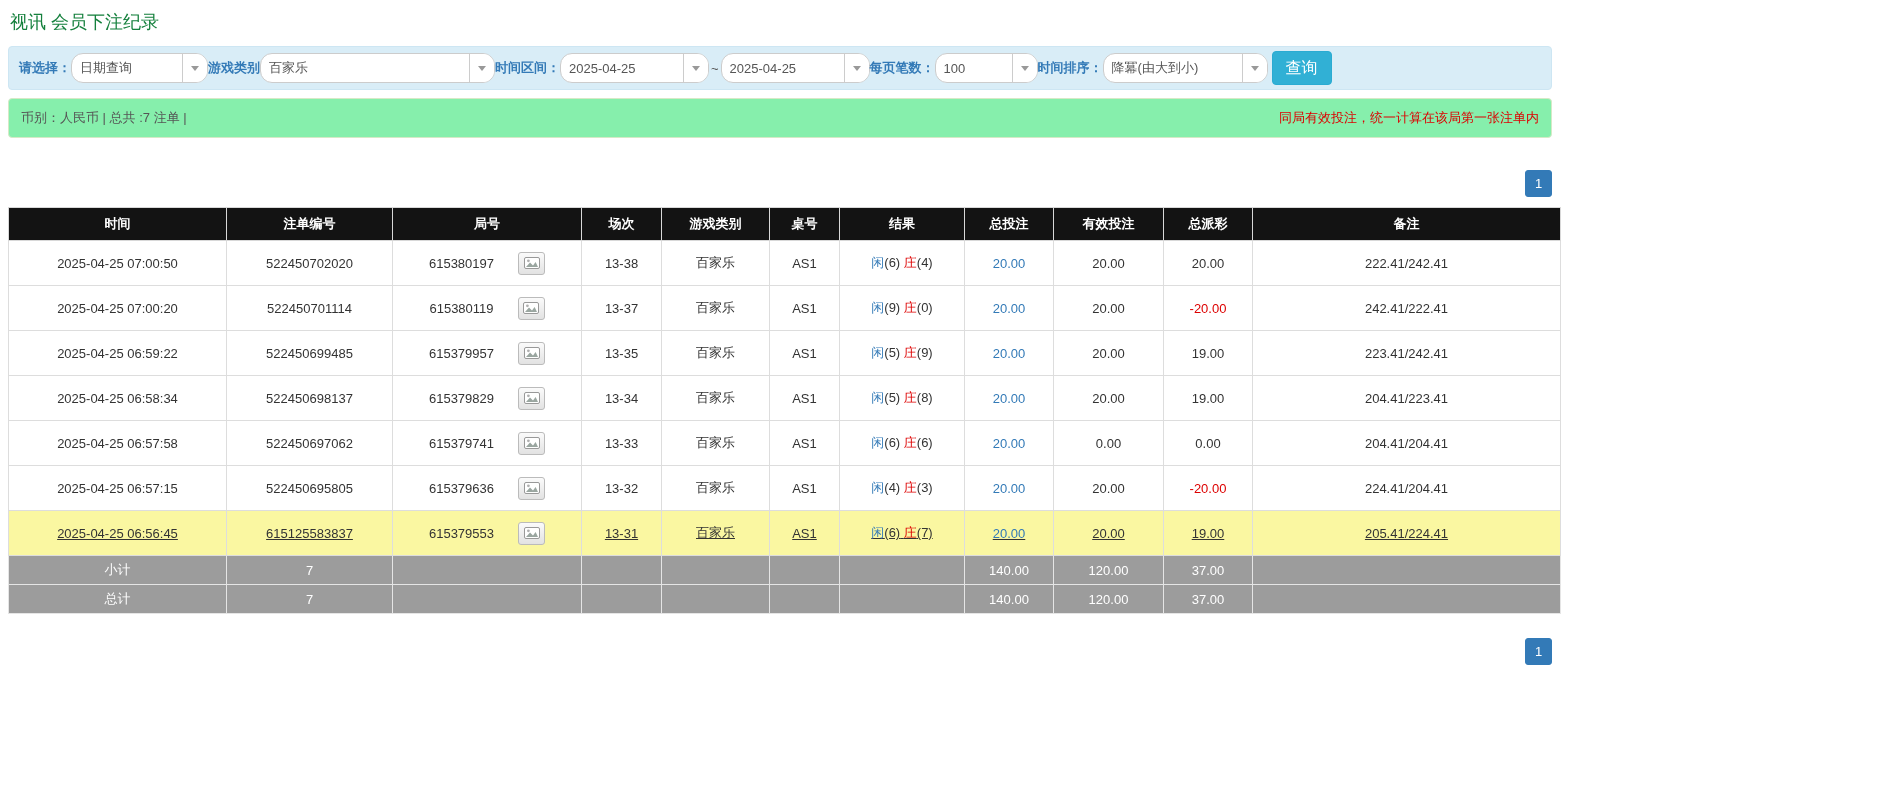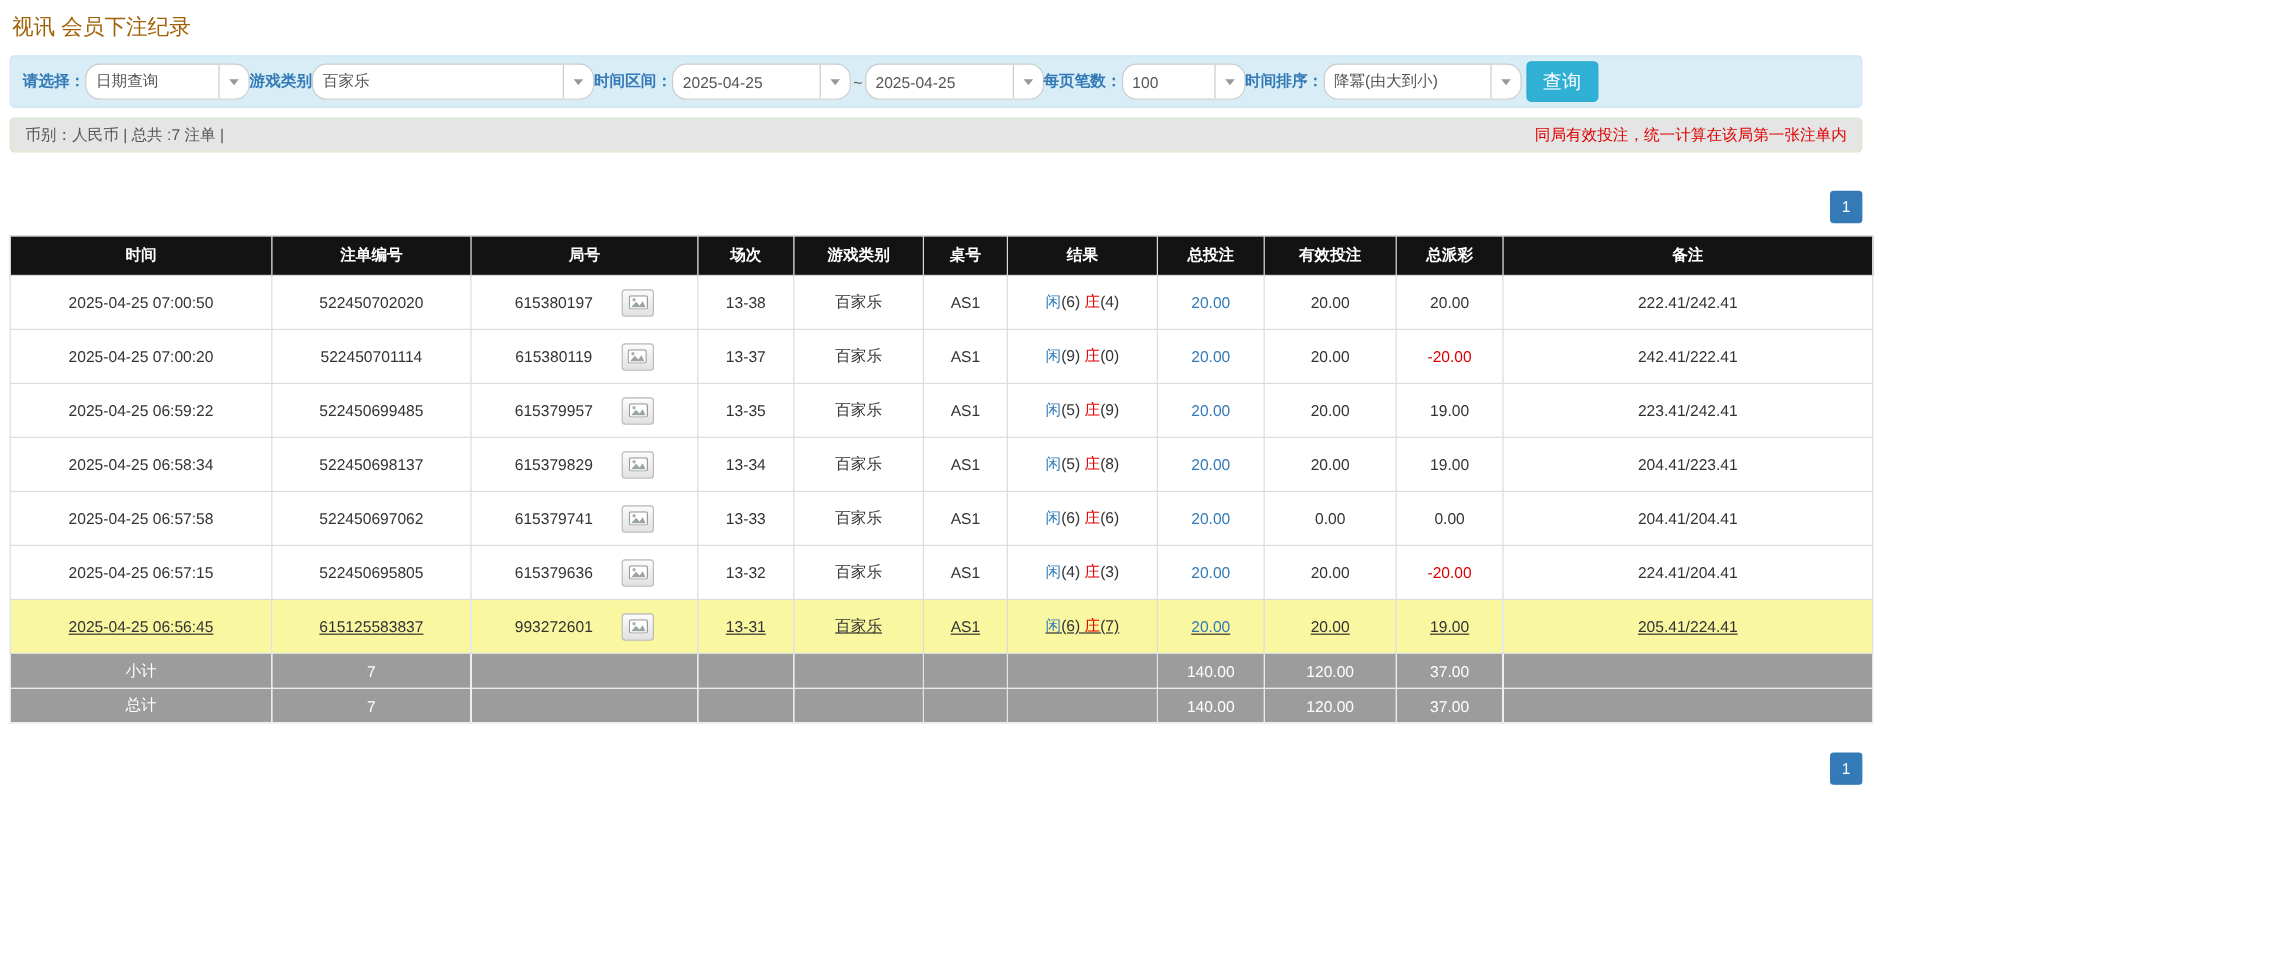--- a/index.html
+++ b/index.html
@@ -9,21 +9,21 @@
     min-height: 794px;
     font-family: "Liberation Sans", "DejaVu Sans", sans-serif;
     font-size: 13px;
     color: #333;
   }
   .page { width: 1560px; padding: 8px; }
 
   .page-title {
     font-size: 18px;
     font-weight: 400;
-    color: #a16207;
+    color: #15803d;
     margin: 2px 0 12px 2px;
   }
 
   
   .filter-bar {
     background: #d9edf7;
     border: 1px solid #cde6f3;
     border-radius: 4px;
     height: 44px;
     display: flex;
@@ -76,24 +76,24 @@
     border-radius: 4px;
     color: #fff;
     font-size: 16px;
     font-family: Liberation Mono, monospace;
     cursor: pointer;
   }
 
   
   .summary-bar {
     margin-top: 8px;
-    background: #e5e5e5;
+    background: #86efac;
     border: 1px solid #d6e9c6;
     border-radius: 4px;
-    height: 29px;
+    height: 40px;
     display: flex;
     align-items: center;
     justify-content: space-between;
     padding: 0 12px;
   }
   .summary-left { color: #555; }
   .summary-right { color: #dd0000; }
 
   
   .pager { display: flex; justify-content: flex-end; }
@@ -379,21 +379,21 @@
           <td><span class="res-player">闲</span><span>(4)</span> <span class="res-banker">庄</span><span>(3)</span></td>
           <td><a class="bet-link">20.00</a></td>
           <td>20.00</td>
           <td><span class="neg">-20.00</span></td>
           <td>224.41/204.41</td>
         </tr>
         <tr class="data-row highlight">
           <td>2025-04-25 06:56:45</td>
           <td>615125583837</td>
           <td><span class="round-wrap">
-              <span>993272601</span>
+              <span>615379553</span>
               <button class="round-btn">
                 <svg width="16" height="12" viewBox="0 0 16 12">
                   <rect x="0.5" y="0.5" width="15" height="11" rx="1.5" fill="#fff" stroke="#999"></rect>
                   <circle cx="4.4" cy="3.8" r="1.4" fill="#b0b0b0"></circle>
                   <path d="M2 10 L6 5.5 L9 8.5 L11.6 5 L14 10 Z" fill="#9aa6a0"></path>
                 </svg>
               </button>
             </span></td>
           <td>13-31</td>
           <td>百家乐</td>

